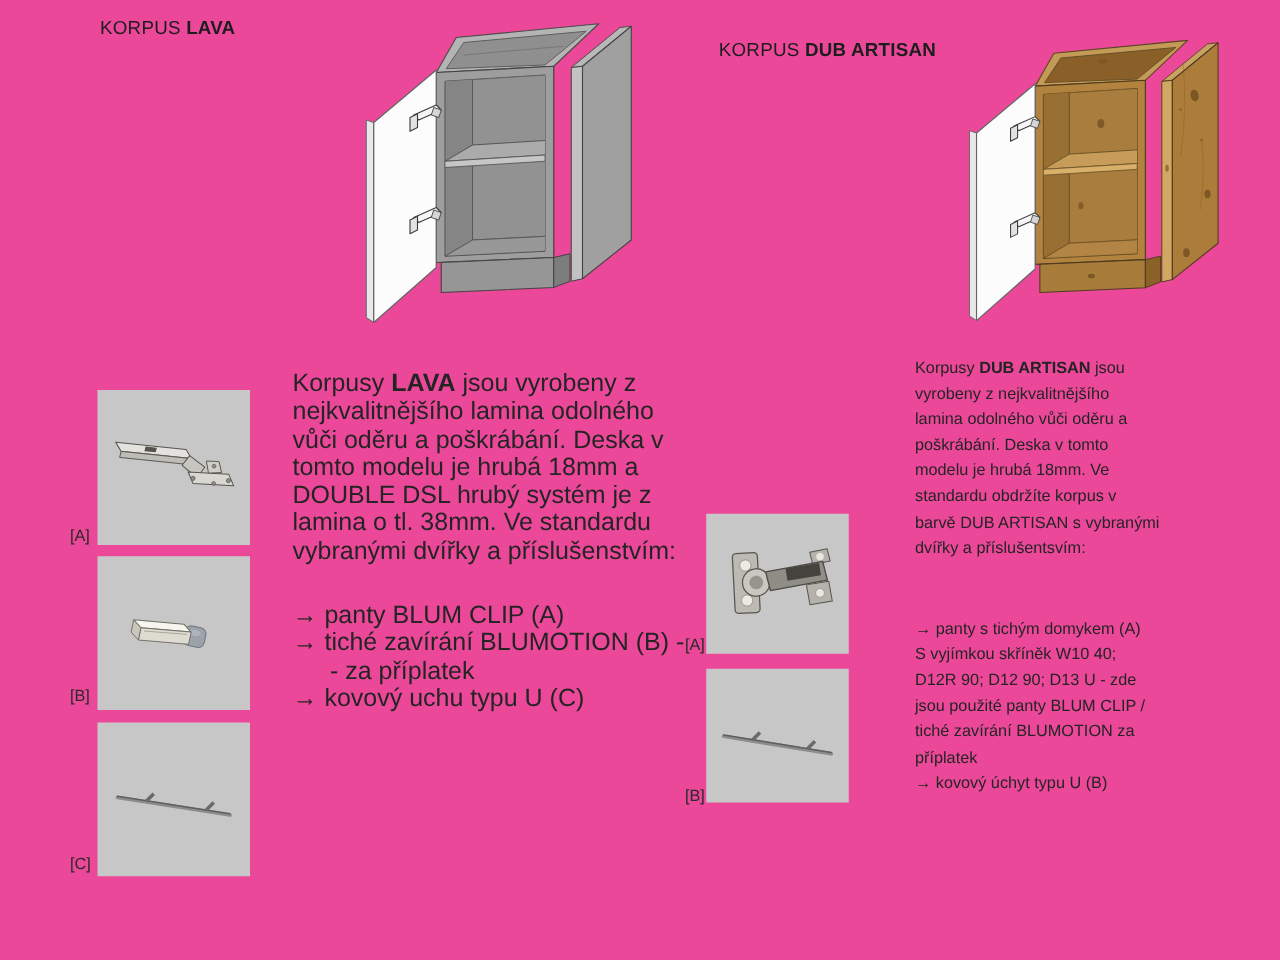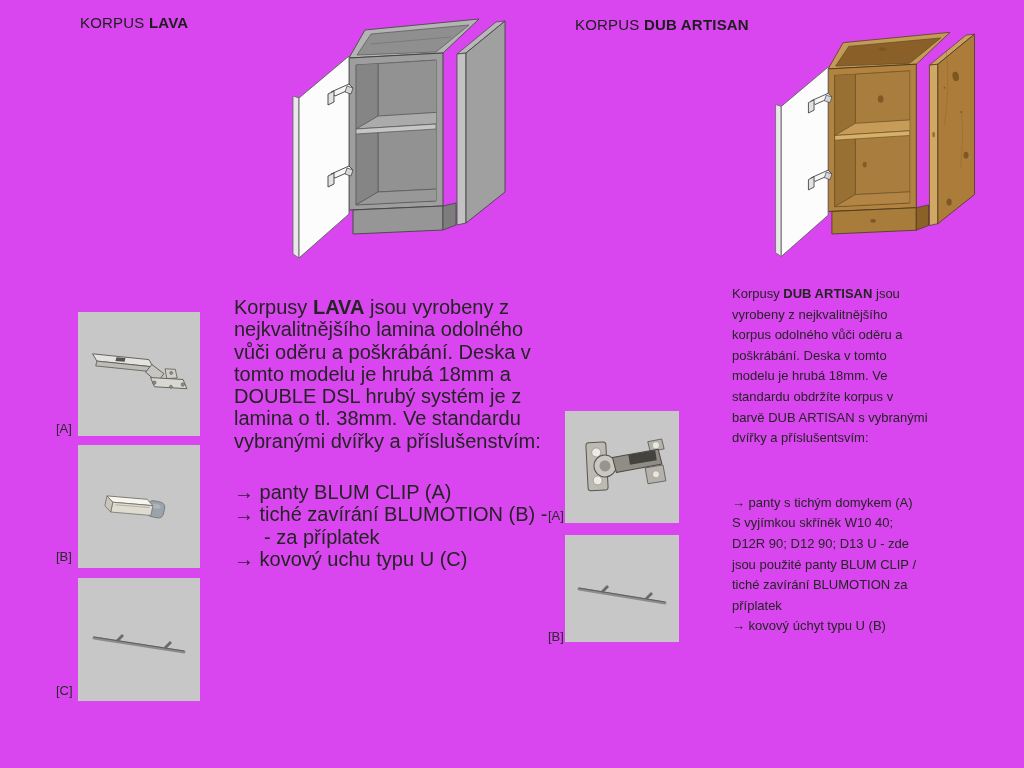--- a/index.html
+++ b/index.html
@@ -1,18 +1,18 @@
 <!DOCTYPE html>
 <html><head>
 <meta charset="utf-8">
 <style>
   html,body{margin:0;padding:0;background:#ffffff;}
   .page{
     position:relative;width:1024px;height:768px;overflow:hidden;
-    background:#d946ef;font-family:"Liberation Sans",sans-serif;color:#242424;
+    background:#ec4899;font-family:"Liberation Sans",sans-serif;color:#242424;
   }
   .abs{position:absolute;}
   .heading{font-size:15px;letter-spacing:.2px;color:#1d1d1d;white-space:nowrap;}
   .heading .b{font-weight:bold;}
   .imgbox{background:#c7c7c7;}
   .imgbox svg{display:block;}
   .caption{font-size:13px;color:#2a2a2a;}
   .textblock{line-height:22.3px;font-size:20px;}
   .textblock.right{line-height:20.6px;font-size:13px;width:245px;}
   .textblock .line{white-space:nowrap;}
@@ -23,21 +23,21 @@
   svg{overflow:visible;}
 </style>
 </head>
 <body>
 
 <div class="page">
 
   <div class="abs heading" style="left:80px;top:14px;">
     <span>KORPUS </span><span class="b">LAVA</span>
   </div>
-  <div class="abs heading" style="left:575px;top:16px;">
+  <div class="abs heading" style="left:575px;top:32px;">
     <span>KORPUS </span><span class="b">DUB ARTISAN</span>
   </div>
 
   <div class="abs" style="left:285px;top:8px;">
     <svg width="245" height="258" viewBox="0 0 245 258">
       <defs>
         <clipPath id="lavaInt">
             <polygon points="71,57 151,52 151,193 71,197"></polygon>
           </clipPath>
       </defs>
@@ -217,21 +217,21 @@
       <div class="line">→ panty BLUM CLIP (A)</div>
       <div class="line">→ tiché zavírání BLUMOTION (B) -</div>
       <div class="line indent">- za příplatek</div>
       <div class="line">→ kovový uchu typu U (C)</div>
     </div>
   </div>
 
   <div class="abs textblock right" style="left:732px;top:284px;">
     <div class="line"><span>Korpusy </span><span class="b">DUB ARTISAN</span><span> jsou</span></div>
     <div class="line">vyrobeny z nejkvalitnějšího</div>
-    <div class="line">korpus odolného vůči oděru a</div>
+    <div class="line">lamina odolného vůči oděru a</div>
     <div class="line">poškrábání. Deska v tomto</div>
     <div class="line">modelu je hrubá 18mm. Ve</div>
     <div class="line">standardu obdržíte korpus v</div>
     <div class="line">barvě DUB ARTISAN s vybranými</div>
     <div class="line">dvířky a příslušentsvím:</div>
     <div class="bullets">
       <div class="line">→ panty s tichým domykem (A)</div>
       <div class="line">S vyjímkou skříněk W10 40;</div>
       <div class="line">D12R 90; D12 90; D13 U - zde</div>
       <div class="line">jsou použité panty BLUM CLIP /</div>

